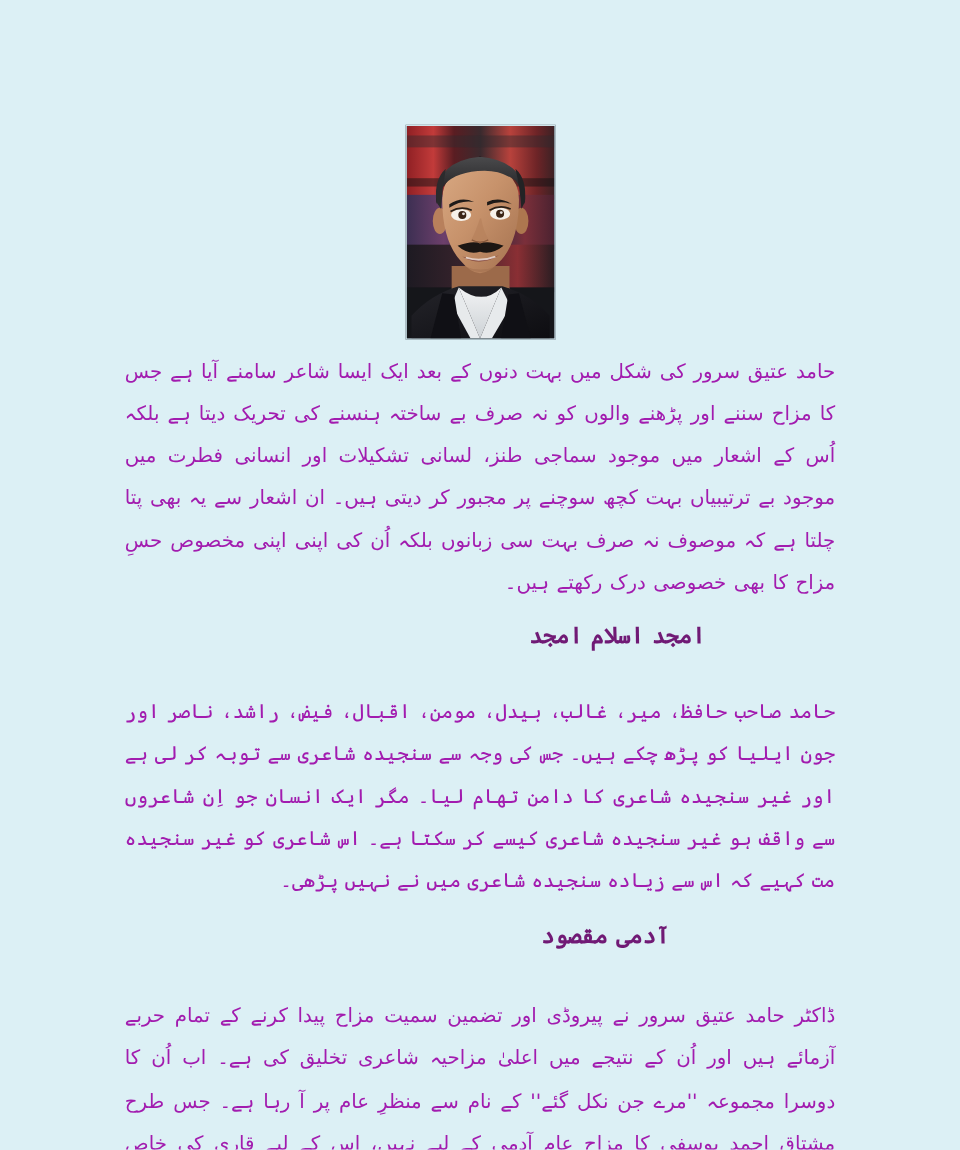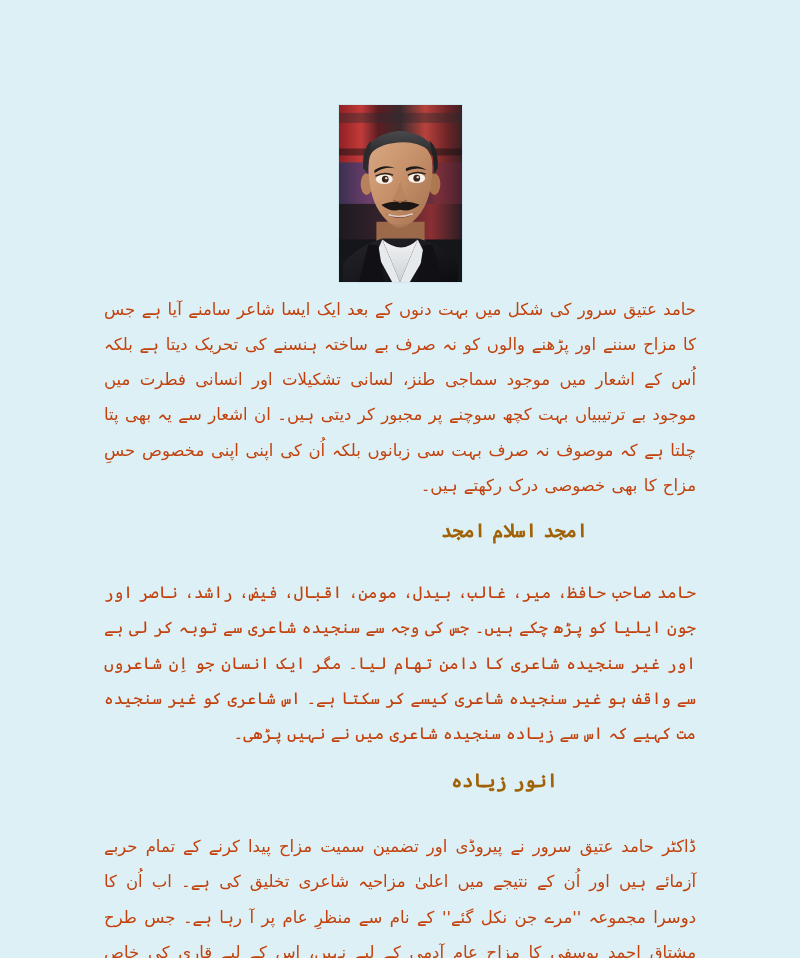--- a/index.html
+++ b/index.html
@@ -48,38 +48,38 @@
   .content {
     position: absolute;
     left: 0;
     top: 292px;
     width: 800px;
     padding: 0 104px 0 104px;
     box-sizing: border-box;
   }
 
   .para {
-    color: #c2410c;
+    color: #a21caf;
     font-size: 16.5px;
     line-height: 2.13;
     text-align: justify;
     text-align-last: right;
     direction: rtl;
     font-family: "DejaVu Sans", "Liberation Sans", sans-serif;
     margin: 0;
     letter-spacing: 0.1px;
     word-spacing: 1px;
   }
 
   .para.p1 { margin-bottom: 6px; }
   .para.p2 { margin-bottom: 6px; font-family: Liberation Serif, serif; }
   .para.p3 { margin-bottom: 6px; }
 
   .attrib {
-    color: #a16207;
+    color: #701a75;
     font-size: 19px;
     line-height: 1.6;
     direction: rtl;
     font-weight: 600;
     font-family: "DejaVu Serif", "Liberation Serif", serif;
     letter-spacing: 0.5px;
   }
 
   
   .attrib.a1 { margin: 12px 108px 30px 0; }
@@ -187,18 +187,18 @@
   </div>
 
   <div class="content">
 
     <p class="para p1">حامد عتیق سرور کی شکل میں بہت دنوں کے بعد ایک ایسا شاعر سامنے آیا ہے جس کا مزاح سننے اور پڑھنے والوں کو نہ صرف بے ساختہ ہنسنے کی تحریک دیتا ہے بلکہ اُس کے اشعار میں موجود سماجی طنز، لسانی تشکیلات اور انسانی فطرت میں موجود بے ترتیبیاں بہت کچھ سوچنے پر مجبور کر دیتی ہیں۔ ان اشعار سے یہ بھی پتا چلتا ہے کہ موصوف نہ صرف بہت سی زبانوں بلکہ اُن کی اپنی اپنی مخصوص حسِ مزاح کا بھی خصوصی درک رکھتے ہیں۔</p>
 
     <div class="attrib a1">امجد اسلام امجد</div>
 
     <p class="para p2">حامد صاحب حافظ، میر، غالب، بیدل، مومن، اقبال، فیض، راشد، ناصر اور جون ایلیا کو پڑھ چکے ہیں۔ جس کی وجہ سے سنجیدہ شاعری سے توبہ کر لی ہے اور غیر سنجیدہ شاعری کا دامن تھام لیا۔ مگر ایک انسان جو اِن شاعروں سے واقف ہو غیر سنجیدہ شاعری کیسے کر سکتا ہے۔ اس شاعری کو غیر سنجیدہ مت کہیے کہ اس سے زیادہ سنجیدہ شاعری میں نے نہیں پڑھی۔</p>
 
-    <div class="attrib a2">انور زیادہ</div>
+    <div class="attrib a2">آدمی مقصود</div>
 
     <p class="para p3">ڈاکٹر حامد عتیق سرور نے پیروڈی اور تضمین سمیت مزاح پیدا کرنے کے تمام حربے آزمائے ہیں اور اُن کے نتیجے میں اعلیٰ مزاحیہ شاعری تخلیق کی ہے۔ اب اُن کا دوسرا مجموعہ ''مرے جن نکل گئے'' کے نام سے منظرِ عام پر آ رہا ہے۔ جس طرح مشتاق احمد یوسفی کا مزاح عام آدمی کے لیے نہیں، اس کے لیے قاری کی خاص علمی سطح ضروری ہے، اسی طرح حامد عتیق سرور کے مزاح سے حظ اٹھانے کے لیے پڑھا لکھا ہونا بلکہ فارسی زبان سے آشنا ہونا بھی از حد ضروری ہے۔</p>
 
   </div>
 </div>
 
 </body></html>

